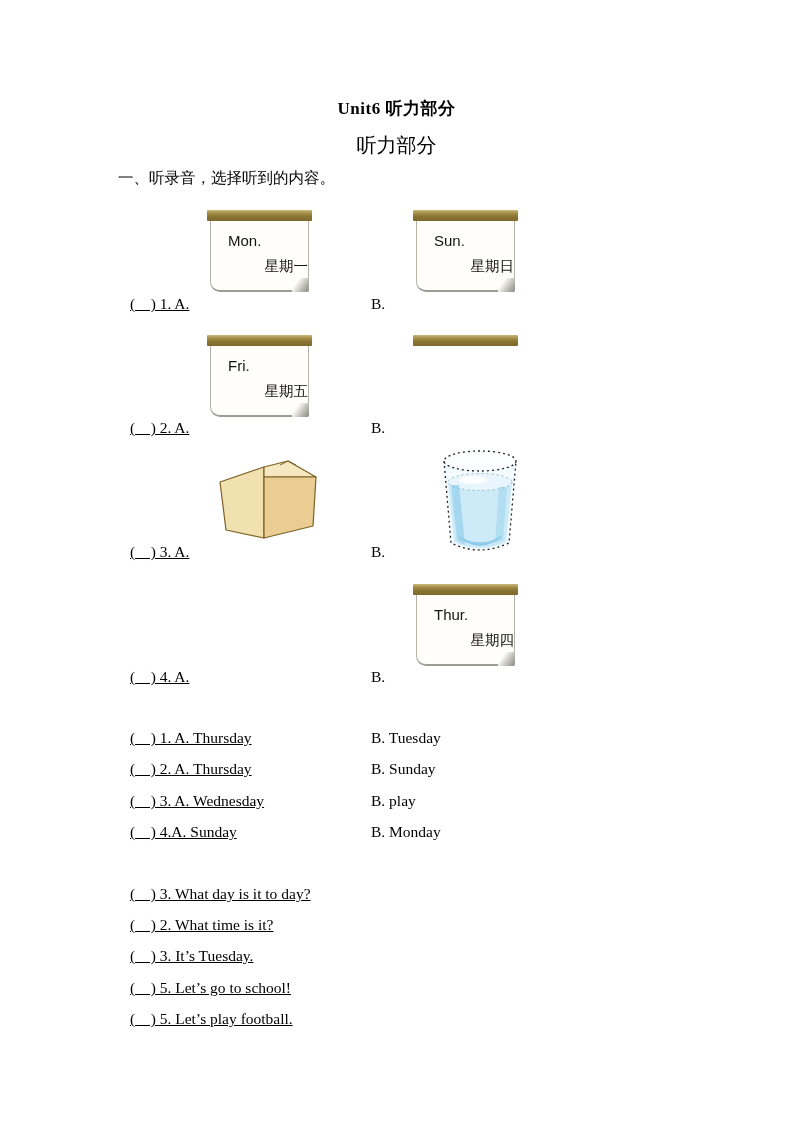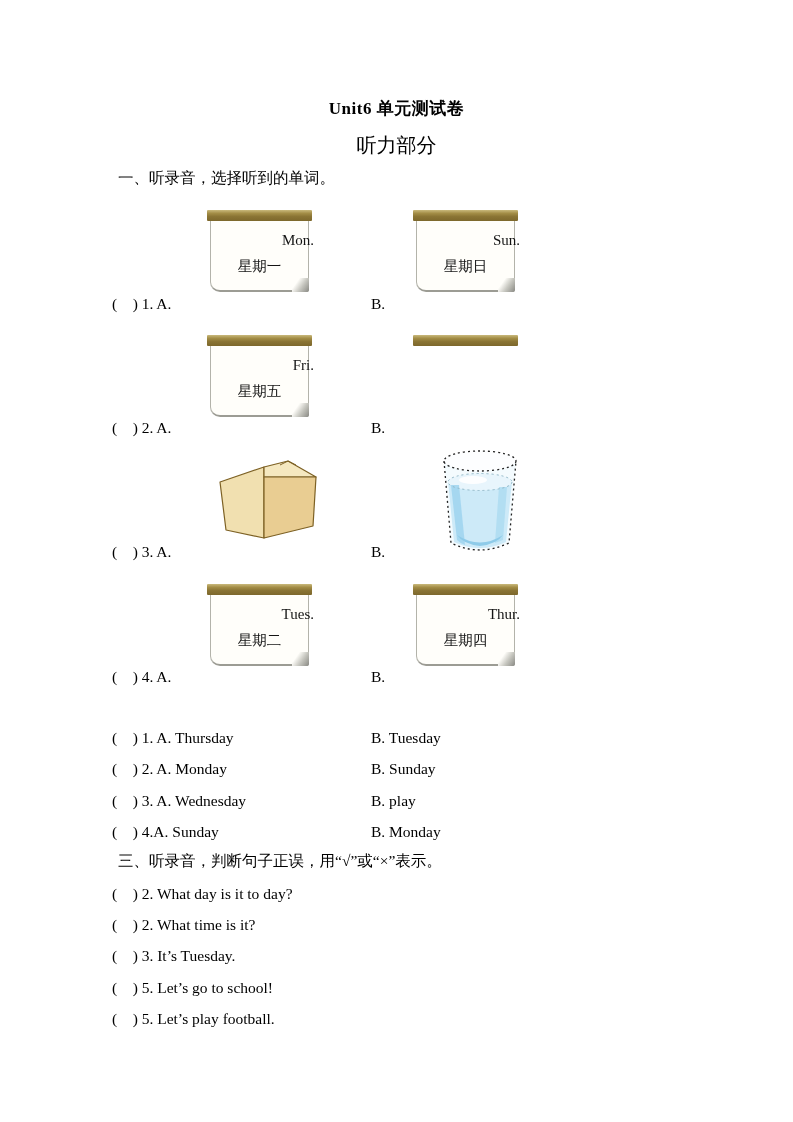--- a/index.html
+++ b/index.html
@@ -5,58 +5,58 @@
   html,body{margin:0;padding:0;background:#ffffff;}
   .page{
     position:relative;width:793px;height:1122px;background:#ffffff;
     font-family:"Liberation Serif",serif;color:#000;overflow:hidden;
   }
   .center{position:absolute;left:0;width:100%;text-align:center;}
   .title{top:97px;font-size:17px;font-weight:bold;letter-spacing:.5px;}
   .subtitle{top:132px;font-size:20px;font-weight:normal;}
   .heading{position:absolute;left:118px;font-size:15.5px;white-space:pre;line-height:19px;}
   .lab{position:absolute;font-size:15.5px;white-space:pre;line-height:19px;}
-  .colA{left:112px;}
+  .colA{left:130px;text-decoration:underline;}
   .colB{left:371px;}
 
   
   .card{position:absolute;width:105px;height:82px;}
   .card .bar{
     position:absolute;top:0;left:0;width:105px;height:11px;border-radius:1px;
     background:linear-gradient(180deg,#c9b97c 0%,#a38d46 30%,#8a7434 60%,#7d682c 100%);
   }
   .card .pg{
     position:absolute;top:11px;left:3px;right:3px;bottom:0;
     background:#fffefa;border:1px solid #b3b3aa;border-top:none;
     border-bottom:2px solid #9c9c94;border-radius:0 0 3px 10px;
   }
   .card .curl{
     position:absolute;right:-1px;bottom:-2px;width:17px;height:14px;
     background:linear-gradient(305deg,#90908a 5%,#c6c6bf 40%,#fffefa 72%);
     border-radius:0 0 2px 0;
   }
   .card .en{
-    position:absolute;top:11px;left:6px;width:100%;text-align:right;
-    font-family:Liberation Serif, serif;font-size:15px;color:#141414;
+    position:absolute;top:11px;left:17px;width:100%;text-align:left;
+    font-family:Liberation Sans, sans-serif;font-size:15px;color:#141414;
   }
   .card .zh{
-    position:absolute;top:36px;left:0;width:100%;text-align:center;
+    position:absolute;top:36px;left:0;width:100%;text-align:right;
     font-family:"DejaVu Sans",sans-serif;font-size:14.5px;color:#141414;
   }
   .img{position:absolute;}
 </style>
 </head>
 <body>
 
 <div class="page">
 
-  <div class="center title">Unit6 单元测试卷</div>
+  <div class="center title">Unit6 听力部分</div>
   <div class="center subtitle">听力部分</div>
 
-  <div class="heading" style="top:168px">一、听录音，选择听到的单词。</div>
+  <div class="heading" style="top:168px">一、听录音，选择听到的内容。</div>
 
   <div class="card" style="top:210px;left:207px">
     <div class="bar"></div>
     <div class="pg">
       <div class="en">Mon.</div>
       <div class="zh">星期一</div>
       <div class="curl"></div>
     </div>
   </div>
   <div class="card" style="top:210px;left:413px">
@@ -101,48 +101,39 @@
     <path d="M62,40 L58,96 L66,93 L70,40 Z" fill="#a8d9f0" opacity="0.75"></path>
     <path d="M20,88 Q43,103 66,88 Q60,97 43,99 Q26,97 20,88" fill="#8ecbe9"></path>
     <ellipse cx="36" cy="33" rx="14" ry="4" fill="#ffffff" opacity="0.9"></ellipse>
     <ellipse cx="43" cy="35" rx="32" ry="8.5" fill="none" stroke="#8fb6c6" stroke-width="1" stroke-dasharray="2 3"></ellipse>
     <path d="M7,14 L14,96 Q43,110 72,96 L79,14" fill="none" stroke="#222" stroke-width="1.3" stroke-dasharray="2 3"></path>
     <ellipse cx="43" cy="14" rx="36" ry="10" fill="none" stroke="#222" stroke-width="1.3" stroke-dasharray="2 3"></ellipse>
   </svg>
   <span class="lab colA" style="top:542px">(    ) 3. A.</span>
   <span class="lab colB" style="top:542px">B.</span>
 
-  <div class="card" style="top:584px;left:207px">
-    <div class="bar"></div>
-    <div class="pg">
-      <div class="en">Tues.</div>
-      <div class="zh">星期二</div>
-      <div class="curl"></div>
-    </div>
-  </div>
   <div class="card" style="top:584px;left:413px">
     <div class="bar"></div>
     <div class="pg">
       <div class="en">Thur.</div>
       <div class="zh">星期四</div>
       <div class="curl"></div>
     </div>
   </div>
   <span class="lab colA" style="top:667px">(    ) 4. A.</span>
   <span class="lab colB" style="top:667px">B.</span>
 
   <span class="lab colA" style="top:728px">(    ) 1. A. Thursday</span>
   <span class="lab colB" style="top:728px">B. Tuesday</span>
-  <span class="lab colA" style="top:759px">(    ) 2. A. Monday</span>
+  <span class="lab colA" style="top:759px">(    ) 2. A. Thursday</span>
   <span class="lab colB" style="top:759px">B. Sunday</span>
   <span class="lab colA" style="top:791px">(    ) 3. A. Wednesday</span>
   <span class="lab colB" style="top:791px">B. play</span>
   <span class="lab colA" style="top:822px">(    ) 4.A. Sunday</span>
   <span class="lab colB" style="top:822px">B. Monday</span>
 
-  <div class="heading" style="top:851px">三、听录音，判断句子正误，用“√”或“×”表示。</div>
-  <span class="lab colA" style="top:884px">(    ) 2. What day is it to day?</span>
+  <span class="lab colA" style="top:884px">(    ) 3. What day is it to day?</span>
   <span class="lab colA" style="top:915px">(    ) 2. What time is it?</span>
   <span class="lab colA" style="top:946px">(    ) 3. It’s Tuesday.</span>
   <span class="lab colA" style="top:978px">(    ) 5. Let’s go to school!</span>
   <span class="lab colA" style="top:1009px">(    ) 5. Let’s play football.</span>
 
 </div>
 
 </body></html>

